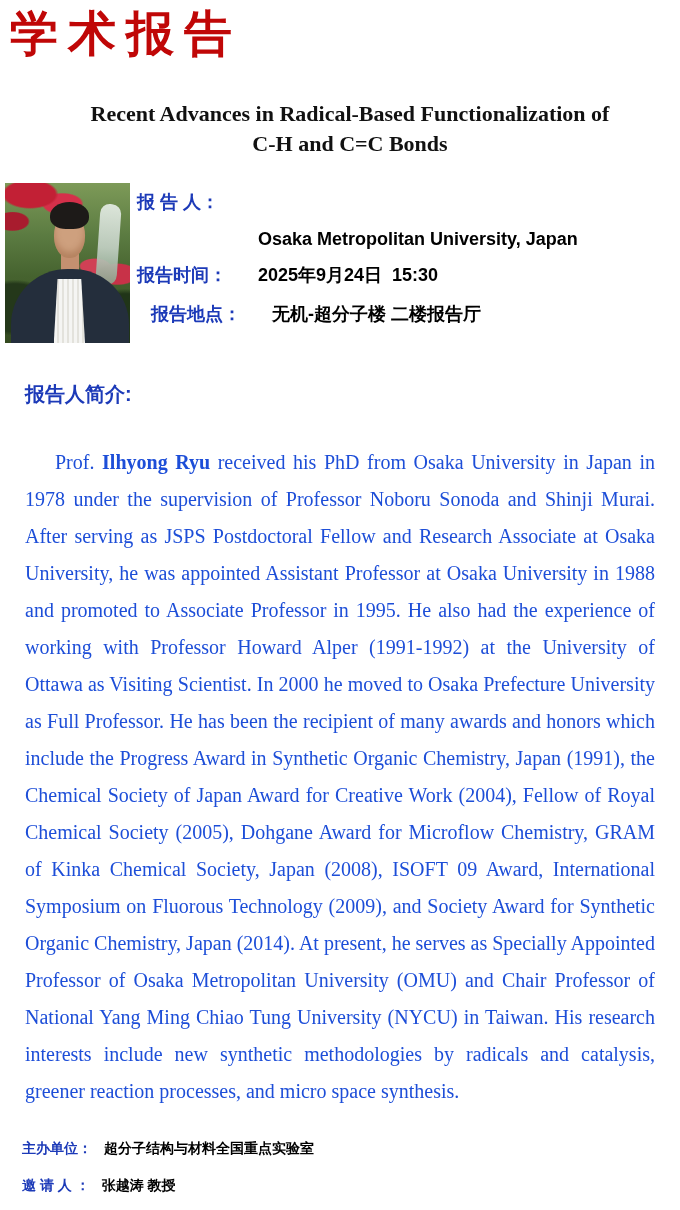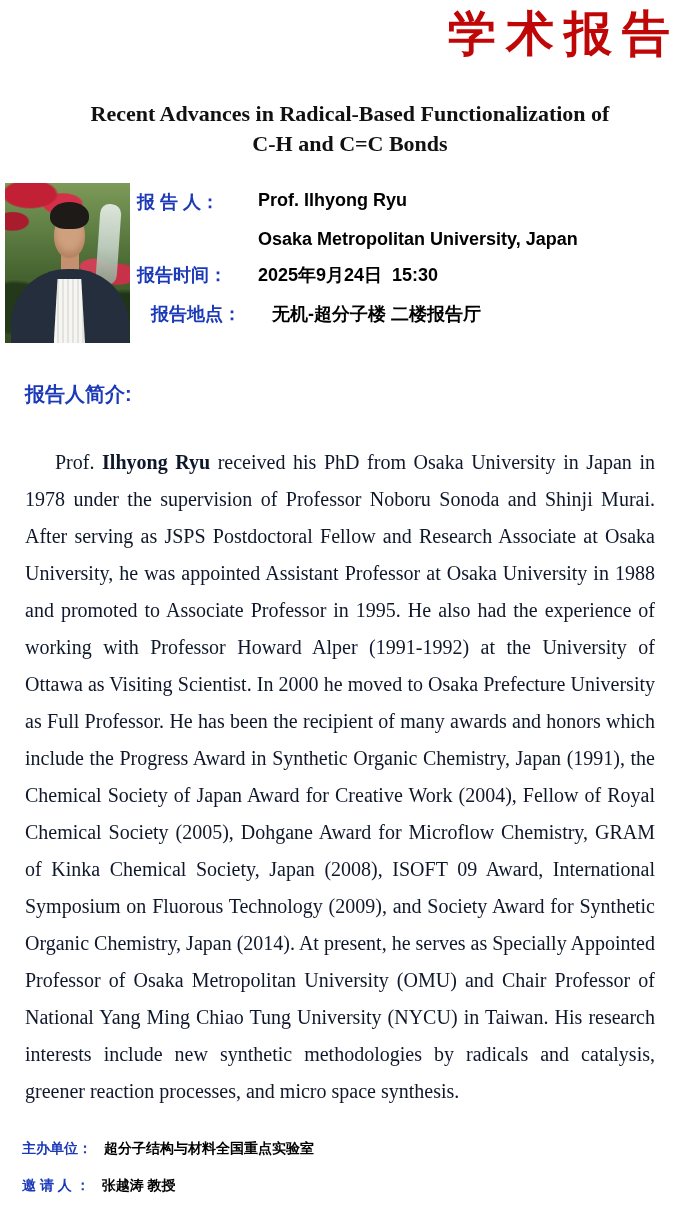--- a/index.html
+++ b/index.html
@@ -10,21 +10,21 @@
   html,body{margin:0;padding:0;background:#ffffff;}
   .page{
     position:relative;
     width:680px;height:1210px;
     background:#ffffff;
     overflow:hidden;
     font-family:"Liberation Sans",sans-serif;
   }
   .main-title{
     position:absolute;top:2px;left:0;width:100%;
-    margin:0;text-align:right;
+    margin:0;text-align:left;
     font-family:"Liberation Serif","DejaVu Serif",serif;
     font-size:48px;font-weight:bold;
     letter-spacing:10px;text-indent:10px;
     color:var(--title-red);
   }
   .talk-title{
     position:absolute;top:99px;left:10px;width:100%;
     text-align:center;
     font-family:"Liberation Serif","DejaVu Serif",serif;
     font-size:22px;font-weight:bold;line-height:30px;
@@ -66,21 +66,21 @@
   .r3{left:137px;top:263px;}
   .r4{left:151px;top:302px;}
   
   .bio-heading{
     position:absolute;left:25px;top:381px;
     font-size:20px;font-weight:bold;color:var(--label-blue);
   }
   .bio-para{
     position:absolute;left:25px;top:424px;width:630px;
     font-family:"Liberation Serif","DejaVu Serif",serif;
-    font-size:20px;line-height:37px;color:#0f172a;
+    font-size:20px;line-height:37px;color:#1d4ed8;
     text-align:justify;text-indent:30px;
   }
   .bio-para .bold{font-weight:bold;}
   
   .footer-row{position:absolute;left:22px;display:flex;align-items:flex-start;font-weight:bold;font-size:14px;}
   .footer-label{color:var(--label-blue);white-space:pre;margin-right:12px;flex:0 0 auto;}
   .footer-value{color:#000;white-space:pre;}
   .f1{top:1140px;}
   .f2{top:1177px;}
 </style>
@@ -100,21 +100,20 @@
     <div class="waterfall"></div>
     <div class="person-neck"></div>
     <div class="person-face"></div>
     <div class="person-hair"></div>
     <div class="person-suit"></div>
     <div class="person-shirt"></div>
   </div>
 
   <div class="info-row r1">
     <span class="info-label">报 告 人：</span>
-    <span class="info-value">Prof. Ilhyong Ryu</span>
   </div>
   <div class="info-row r2">
     <span class="info-value">Osaka Metropolitan University, Japan</span>
   </div>
   <div class="info-row r3">
     <span class="info-label">报告时间：</span>
     <span class="info-value">2025年9月24日  15:30</span>
   </div>
   <div class="info-row r4">
     <span class="info-label">报告地点：</span>

